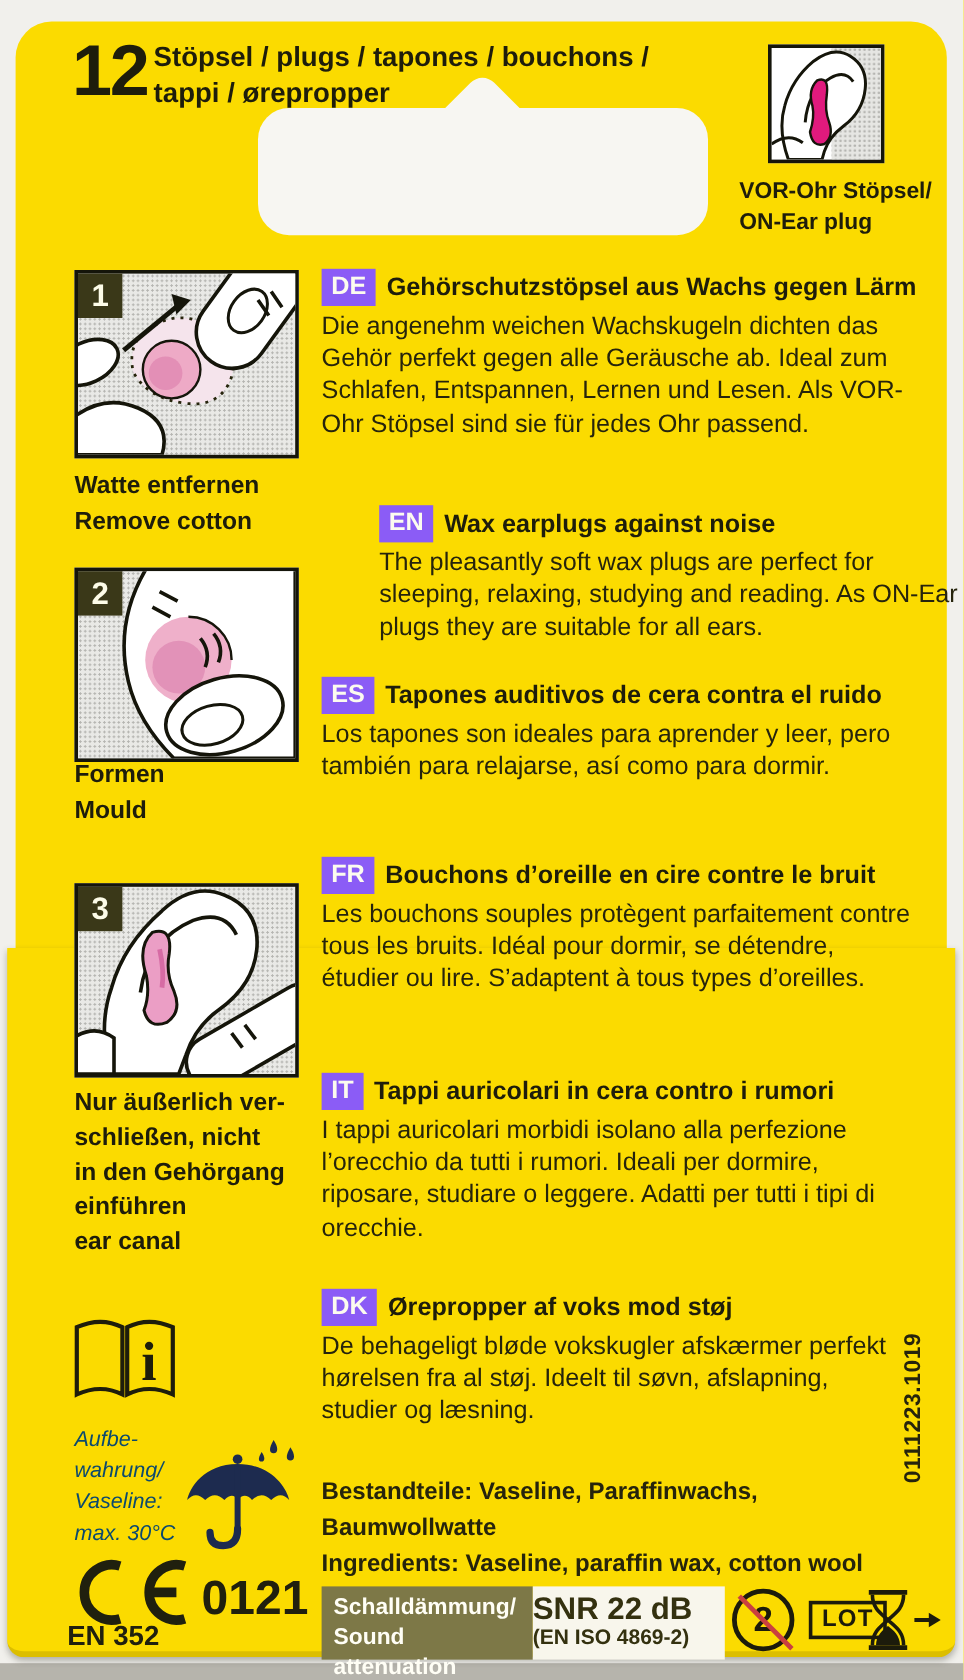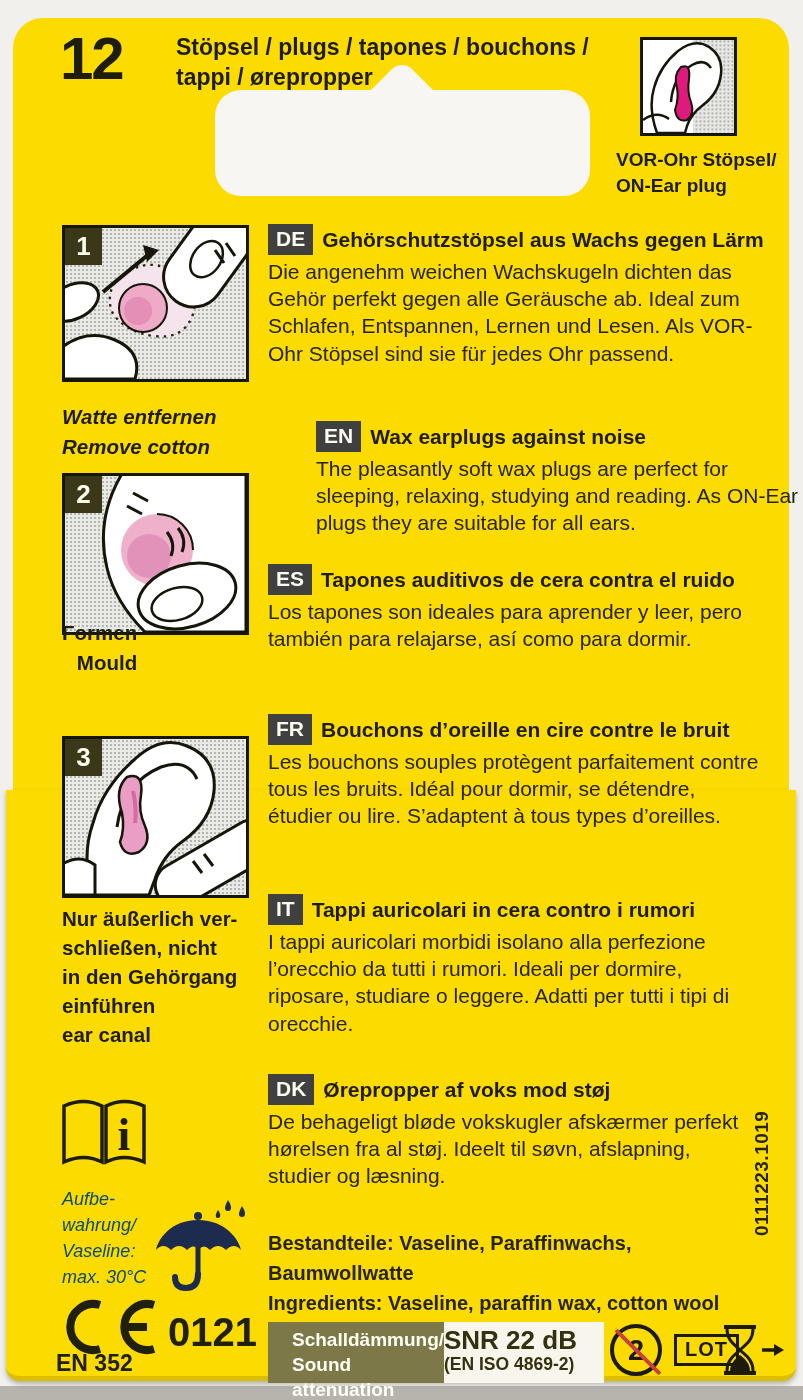--- a/index.html
+++ b/index.html
@@ -15,21 +15,21 @@
               background:#fbdb00; border-radius:0 0 14px 14px; border-bottom:5px solid #dcbe00;
               box-shadow:0 3px 5px rgba(60,60,50,.35); }
 
   .hang-hole-bump { position:absolute; left:366px; top:74px; width:72px; height:72px;
               background:#f7f6f2; border-radius:14px; transform:rotate(45deg); }
   .hang-hole { position:absolute; left:215px; top:90px; width:375px; height:106px;
               background:#f7f6f2; border-radius:26px; }
 
   
   .count-num { position:absolute; left:60px; top:24px; font-size:60px; font-weight:bold; letter-spacing:-2px; color:#1e1d0b; }
-  .count-lines { position:absolute; left:128px; top:32px; font-size:23px; line-height:30px; font-weight:600; color:#1e1d0b;margin-left:48px; }
+  .count-lines { position:absolute; left:128px; top:32px; font-size:23px; line-height:30px; font-weight:600; color:#1e1d0b; }
 
   .ear-box { position:absolute; left:640px; top:37px; width:97px; height:99px; background:#fff; border:3px solid #15150a; }
   .ear-label { position:absolute; left:616px; top:147px; font-size:19px; line-height:26px; font-weight:bold; color:#1e1d0b; }
 
   
   .fig { position:absolute; left:62px; width:187px; border:3px solid #15150a;
          background-color:#e9e9e6;
          background-image:radial-gradient(#b4b4b0 1.1px, transparent 1.1px);
          background-size:4px 4px; }
   .fig svg { position:absolute; inset:0; }
@@ -41,34 +41,34 @@
   .storage-text { position:absolute; left:62px; top:1186px; font-size:18px; line-height:26px; color:#0c4a6e;font-style:italic; }
   .storage-text span { display:block; }
 
   .ce-row { position:absolute; left:54px; top:1298px; }
   .ce-num { position:absolute; left:168px; top:1310px; font-size:40px; font-weight:600; color:#20200e; }
   .en352 { position:absolute; left:56px; top:1350px; font-size:23px; font-weight:bold; color:#20200e; }
 
   
   .lang { position:absolute; left:268px; width:497px; }
   .lang-head { white-space:nowrap; }
-  .lang-badge { display:inline-block; background:#404040; color:#fcfbef; font-weight:bold;
+  .lang-badge { display:inline-block; background:#8b5cf6; color:#fcfbef; font-weight:bold;
                 font-size:21px; line-height:27px; padding:1px 8px 3px; margin-right:9px; vertical-align:top; }
   .lang-title { display:inline; font-size:21px; font-weight:bold; color:#1e1d0b; line-height:31px; }
   .lang-body { margin-top:3px; font-size:21px; line-height:27.2px; color:#26240c; }
 
   .ingredients { position:absolute; left:268px; top:1228px; width:510px; font-size:20px; font-weight:600; line-height:30px; color:#26240c; }
   .ingredients span { display:block; }
 
   .vert-code { position:absolute; left:751px; top:1236px; transform:rotate(-90deg); transform-origin:0 0;
                font-size:19px; font-weight:600; letter-spacing:.5px; white-space:nowrap; color:#26240c; }
 
   
   .atten-label { position:absolute; left:268px; top:1322px; width:176px; height:61px; background:#7d7847;
-                 color:#fffef5; font-size:19px; font-weight:bold; line-height:25px; padding:5px 24px; }
+                 color:#fffef5; font-size:19px; font-weight:bold; line-height:25px; padding:5px 10px; }
   .snr-box { position:absolute; left:444px; top:1322px; width:160px; height:61px; background:#f8f6ec;
              color:#34310f; padding-top:4px; }
   .snr-val { font-size:26px; font-weight:bold; line-height:28px; }
   .snr-std { font-size:17.5px; font-weight:bold; line-height:21px; }
 
   .no-reuse { position:absolute; left:610px; top:1324px; width:52px; height:52px; border:4px solid #1c1b0b;
               border-radius:50%; display:flex; align-items:center; justify-content:center;
               font-size:29px; font-weight:bold; color:#1c1b0b; }
   .no-reuse .slash { position:absolute; left:-7px; top:22px; width:62px; height:4px; background:#c94040; transform:rotate(45deg); }
   .lot-box { position:absolute; left:674px; top:1334px; border:3px solid #1c1b0b; color:#1c1b0b;
@@ -121,39 +121,39 @@
       <ellipse cx="8" cy="74" rx="27" ry="17" transform="rotate(-25 8 74)" fill="#ffffff" stroke="#15150a" stroke-width="3"></ellipse>
       <path d="M-4,151 L-4,120 Q22,100 50,112 Q78,124 70,151 Z" fill="#ffffff" stroke="#15150a" stroke-width="3"></path>
       <circle cx="78" cy="80" r="24" fill="#eeaac6" stroke="#15150a" stroke-width="2"></circle>
       <circle cx="73" cy="83" r="14" fill="#e38fb6"></circle>
       <path d="M38,64 L84,26" stroke="#15150a" stroke-width="4"></path>
       <polygon points="78,17 94,22 82,34" fill="#15150a"></polygon>
       <path d="M150,22 l9,13 M161,15 l9,13" stroke="#15150a" stroke-width="3" fill="none"></path>
     </svg>
     <div class="fig-badge">1</div>
   </div>
-  <div class="caption" style="top:402px;line-height:30px;font-style:italic;">
+  <div class="caption" style="top:390px;line-height:30px;">
     <span>Watte entfernen</span>
     <span>Remove cotton</span>
   </div>
 
   <div class="fig" style="top:473px;height:162px;">
     <svg viewBox="0 0 181 156">
       <path d="M58,-4 Q30,42 42,92 Q50,126 80,156 L181,156 L181,-4 Z" fill="#ffffff" stroke="#15150a" stroke-width="3"></path>
       <path d="M62,30 l15,8 M68,17 l15,8" stroke="#15150a" stroke-width="3" fill="none"></path>
       <circle cx="92" cy="74" r="36" fill="#efb0ca"></circle>
       <circle cx="84" cy="80" r="22" fill="#e292b8"></circle>
       <path d="M92,38 A36,36 0 0 1 128,74" fill="none" stroke="#15150a" stroke-width="2"></path>
       <path d="M102,56 q9,11 4,24 M113,52 q9,11 4,24" stroke="#15150a" stroke-width="3" fill="none"></path>
       <ellipse cx="122" cy="120" rx="50" ry="31" transform="rotate(-16 122 120)" fill="#ffffff" stroke="#15150a" stroke-width="3"></ellipse>
       <ellipse cx="112" cy="128" rx="26" ry="16" transform="rotate(-16 112 128)" fill="none" stroke="#15150a" stroke-width="2.5"></ellipse>
     </svg>
     <div class="fig-badge">2</div>
   </div>
-  <div class="caption" style="top:618px;line-height:30px;text-align:right;">
+  <div class="caption" style="top:631px;line-height:30px;">
     <span>Formen</span>
     <span>Mould</span>
   </div>
 
   <div class="fig" style="top:736px;height:162px;">
     <svg viewBox="0 0 181 156">
       <path d="M28,156 Q16,118 28,84 Q38,48 70,20 Q96,-4 122,7 Q152,19 149,52 Q146,82 118,102 Q98,116 90,140 L84,156 Z" fill="#ffffff" stroke="#15150a" stroke-width="3"></path>
       <path d="M52,88 Q58,44 96,28 Q122,19 132,40" fill="none" stroke="#15150a" stroke-width="3"></path>
       <path d="M-4,156 L-4,126 Q14,114 30,126 L30,156 Z" fill="#ffffff" stroke="#15150a" stroke-width="3"></path>
       <path d="M62,38 Q79,33 76,56 Q73,72 80,87 Q87,104 74,113 Q59,119 55,103 Q60,90 57,74 Q49,50 62,38 Z" fill="#eb9ec5" stroke="#15150a" stroke-width="2.5"></path>

